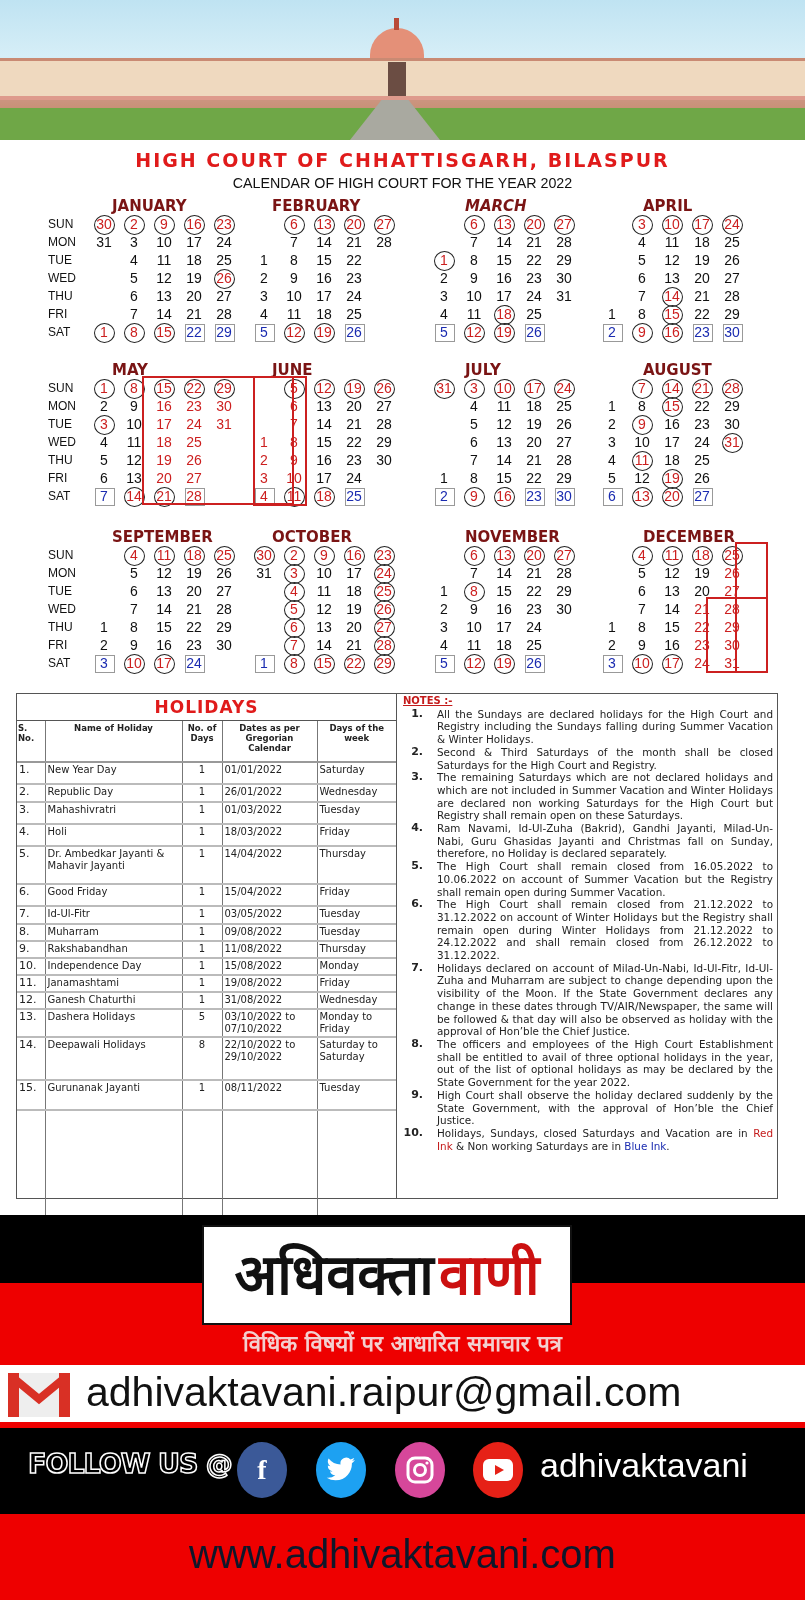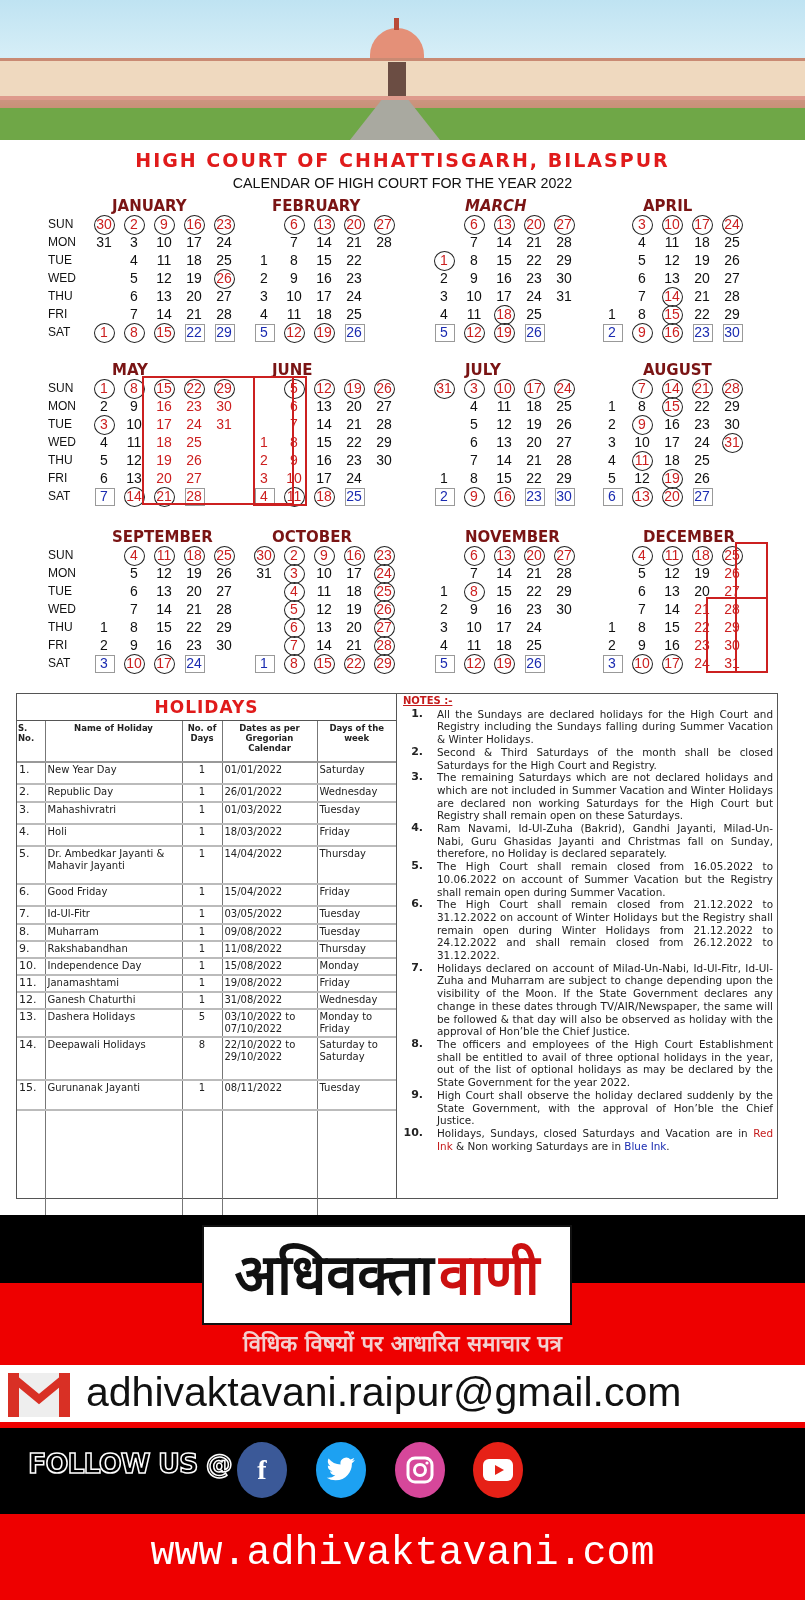--- a/index.html
+++ b/index.html
@@ -59,21 +59,21 @@
   .logo-box .l2 { color: #cc1010; }
   .tagline { position: absolute; left: 0; top: 1327px; width: 805px; text-align: center; font-family: "DejaVu Sans", sans-serif; font-weight: bold; font-size: 22px; color: #f3d0d0; }
   .email-bar { position: absolute; left: 0; top: 1365px; width: 805px; height: 63px; background: #fff; border-bottom: 6px solid #ee0000; }
   .gmail { position: absolute; left: 8px; top: 8px; width: 62px; height: 44px; background: #eee; border-radius: 3px; }
   .email-text { position: absolute; left: 86px; top: 4px; font-family: "Liberation Sans", sans-serif; font-size: 41px; color: #111; }
   .follow-bar { position: absolute; left: 0; top: 1428px; width: 805px; height: 86px; background: #000; }
   .follow-text { position: absolute; left: 28px; top: 20px; font-family: "DejaVu Sans", sans-serif; font-weight: bold; font-size: 27px; color: #000; -webkit-text-stroke: 1.5px #fff; letter-spacing: -1px; }
   .soc { position: absolute; top: 14px; width: 50px; height: 56px; border-radius: 50%; text-align: center; color: #fff; font-family: "DejaVu Sans", sans-serif; font-weight: bold; line-height: 56px; font-size: 28px; }
   .handle { position: absolute; left: 540px; top: 18px; font-family: "Liberation Sans", sans-serif; font-size: 34px; color: #fff; }
   .web-bar { position: absolute; left: 0; top: 1514px; width: 805px; height: 86px; background: #ee0000; text-align: center; }
-  .web-bar span { font-family: Liberation Mono, monospace; font-size: 40px; color: #ffffff; line-height: 80px; }
+  .web-bar span { font-family: Liberation Sans, sans-serif; font-size: 40px; color: #0f172a; line-height: 80px; }
 </style>
 </head>
 <body>
 
 <div class="banner">
   <div class="bldg"></div>
   <div class="dome"></div>
   <div class="spire"></div>
   <div class="portal"></div>
   <div class="hedge"></div>
@@ -764,17 +764,18 @@
         <circle cx="14" cy="14" r="5.5" fill="none" stroke="#fff" stroke-width="3"></circle>
         <circle cx="21" cy="7" r="1.6" fill="#fff"></circle>
       </svg>
   </div>
   <div class="soc" style="left:473px;background:#e62117;">
     <svg width="30" height="22" viewBox="0 0 30 22" style="margin-top:17px">
         <rect x="0" y="0" width="30" height="22" rx="6" fill="#fff"></rect>
         <polygon points="12,6 21,11 12,16" fill="#e62117"></polygon>
       </svg>
   </div>
+  <div class="handle">adhivaktavani</div>
 </div>
 
 <div class="web-bar">
   <span>www.adhivaktavani.com</span>
 </div>
 
 </body></html>

